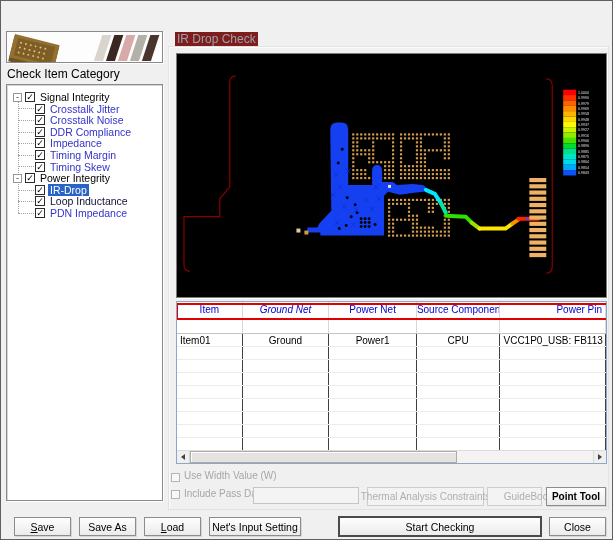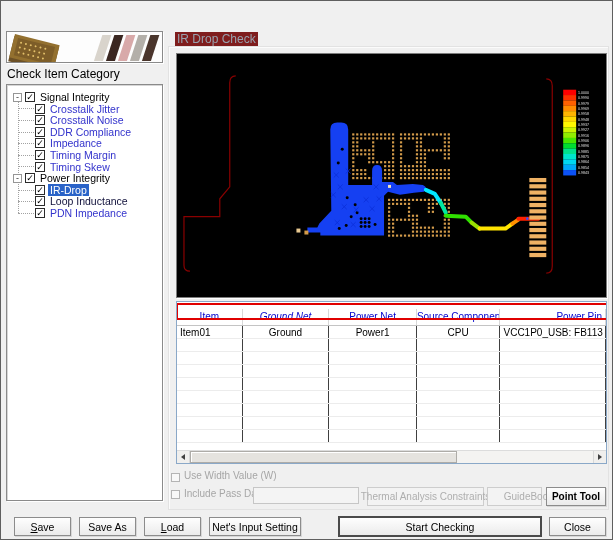--- a/index.html
+++ b/index.html
@@ -28,21 +28,21 @@
   .lbl.selected{color:#fff;background:#2a63c8;}
   .tree-vline{position:absolute;left:11px;width:1px;border-left:1px dotted #a2a2a2;z-index:1;}
   .tree-stub{position:absolute;left:11px;width:18px;height:1px;border-top:1px dotted #a2a2a2;z-index:1;}
   
   .group-frame{position:absolute;left:167px;top:45px;width:441px;height:464px;border:1px solid #e2e2e2;box-shadow:inset 1px 1px 0 #fbfbfb;}
   .group-title{position:absolute;left:174px;top:31px;font-size:12px;color:#98a1ad;background:#7f1d1d;padding:0 2px;}
   .canvas-wrap{position:absolute;left:175px;top:52px;width:431px;height:245px;background:#000;border:1px solid #7c7c7c;box-shadow:1px 1px 0 #ffffff, inset 1px 1px 0 #3e3e3e;}
   .canvas-wrap svg{display:block;width:100%;height:100%;}
   
   .table-panel{position:absolute;left:175px;top:300px;width:431px;height:163px;background:#fff;border:1px solid #8aa8c8;overflow:hidden;}
-  .thead{position:relative;display:flex;height:24px;border-bottom:1px solid #c4c4c4;align-items:flex-end;}
+  .thead{position:relative;display:flex;height:32px;border-bottom:1px solid #c4c4c4;}
   .th{font-size:10px;color:#0000cc;text-align:center;line-height:16px;border-right:1px solid #d8d8d8;overflow:hidden;white-space:nowrap;}
   .th.right{text-align:right;padding-right:3px;}
   .tr{display:flex;height:13px;border-bottom:1px solid #ececec;}
   .td{font-size:10px;color:#000;text-align:center;line-height:13px;border-right:1px solid #404040;overflow:hidden;white-space:nowrap;}
   .td.left{text-align:left;padding-left:3px;}
   .header-annotation{position:absolute;left:-1px;top:1px;width:433px;height:17px;border:2px solid #e00000;pointer-events:none;z-index:5;}
   .hscroll{position:absolute;left:0;bottom:0;width:429px;height:13px;background:#f4f3f1;border-top:1px solid #dcdcdc;}
   .sb-arrow{position:absolute;top:0;width:13px;height:12px;background:#f0efed;display:flex;align-items:center;justify-content:center;}
   .sb-arrow.left{left:0;border-right:1px solid #d8d8d8;}
   .sb-arrow.right{right:0;border-left:1px solid #d8d8d8;}

